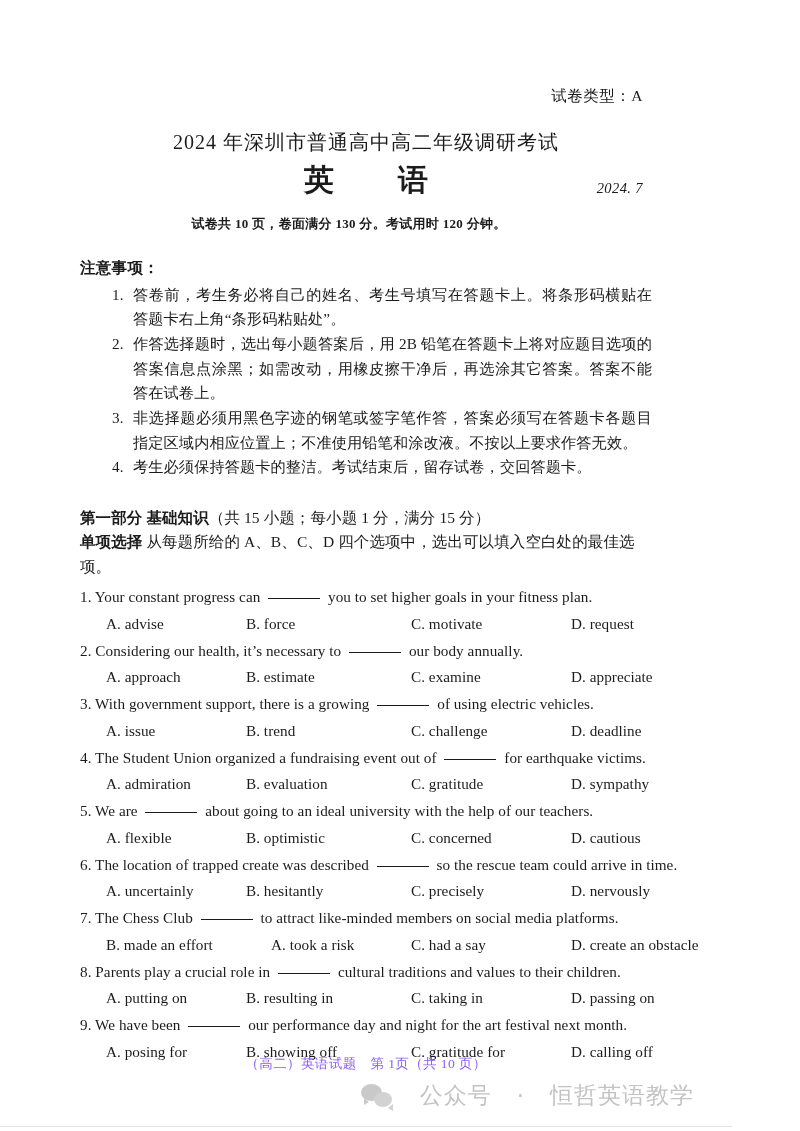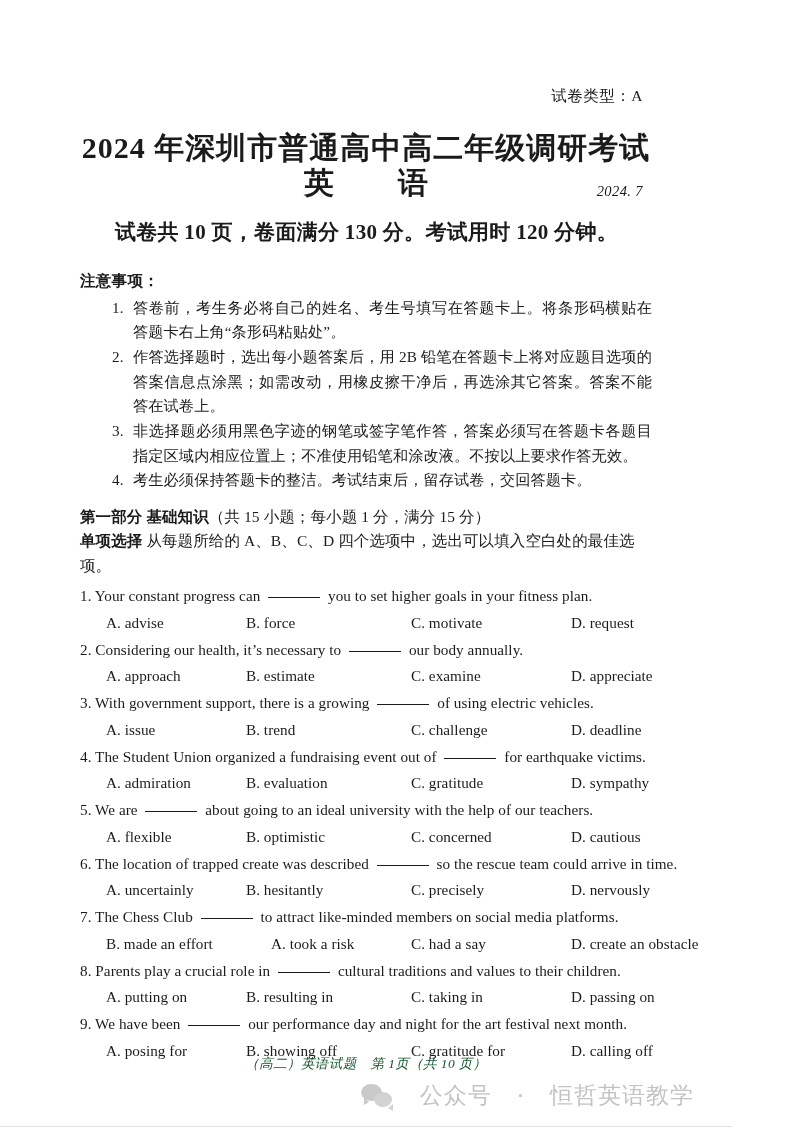--- a/index.html
+++ b/index.html
@@ -33,50 +33,50 @@
     padding-right: 9px;
     line-height: 1;
   }
 
   .title-block {
     margin-top: 27px;
     text-align: center;
     position: relative;
   }
   .main-title {
-    font-size: 30px;
-    font-weight: 700;
+    font-size: 20px;
+    font-weight: 400;
     letter-spacing: 1px;
     line-height: 1.1;
   }
   .subject-row {
     position: relative;
-    margin-top: 2px;
+    margin-top: 10px;
     height: 36px;
   }
   .subject-title {
     font-size: 30px;
     font-weight: 700;
     letter-spacing: 17px;
     line-height: 1.1;
     padding-left: 17px;
   }
   .exam-date {
     position: absolute;
     right: 9px;
     bottom: 2px;
     font-size: 14.5px;
     font-weight: 400;
     letter-spacing: 0.4px;
     font-style: italic;
   }
   .exam-meta {
     margin-top: 16px;
-    text-align: right;
-    font-size: 21px;
+    text-align: center;
+    font-size: 13px;
     font-weight: 700;
     letter-spacing: 0.3px;
     padding-right: 34px;
   }
 
   
   .notes {
     margin-top: 23px;
   }
   .notes-heading {
@@ -103,21 +103,21 @@
     text-align: left;
   }
   .note-text {
     flex: 1 1 auto;
     text-align: justify;
     text-justify: inter-ideograph;
   }
 
   
   .part-block {
-    margin-top: 12px;
+    margin-top: 26px;
   }
   .part-line {
     font-size: 15.5px;
     line-height: 1.58;
     letter-spacing: 0.1px;
   }
   .part-line b {
     font-weight: 700;
   }
 
@@ -165,22 +165,21 @@
 
   
   .footer {
     position: absolute;
     left: 0;
     right: 0;
     bottom: 58px;
     text-align: center;
     font-size: 13.5px;
     letter-spacing: 0.4px;
-    color: #14532d;
-    font-style: italic;
+    color: #8b5cf6;
   }
 
   .watermark {
     position: absolute;
     right: 38px;
     bottom: 20px;
     display: flex;
     align-items: center;
     gap: 25px;
     color: #c3c3c3;

